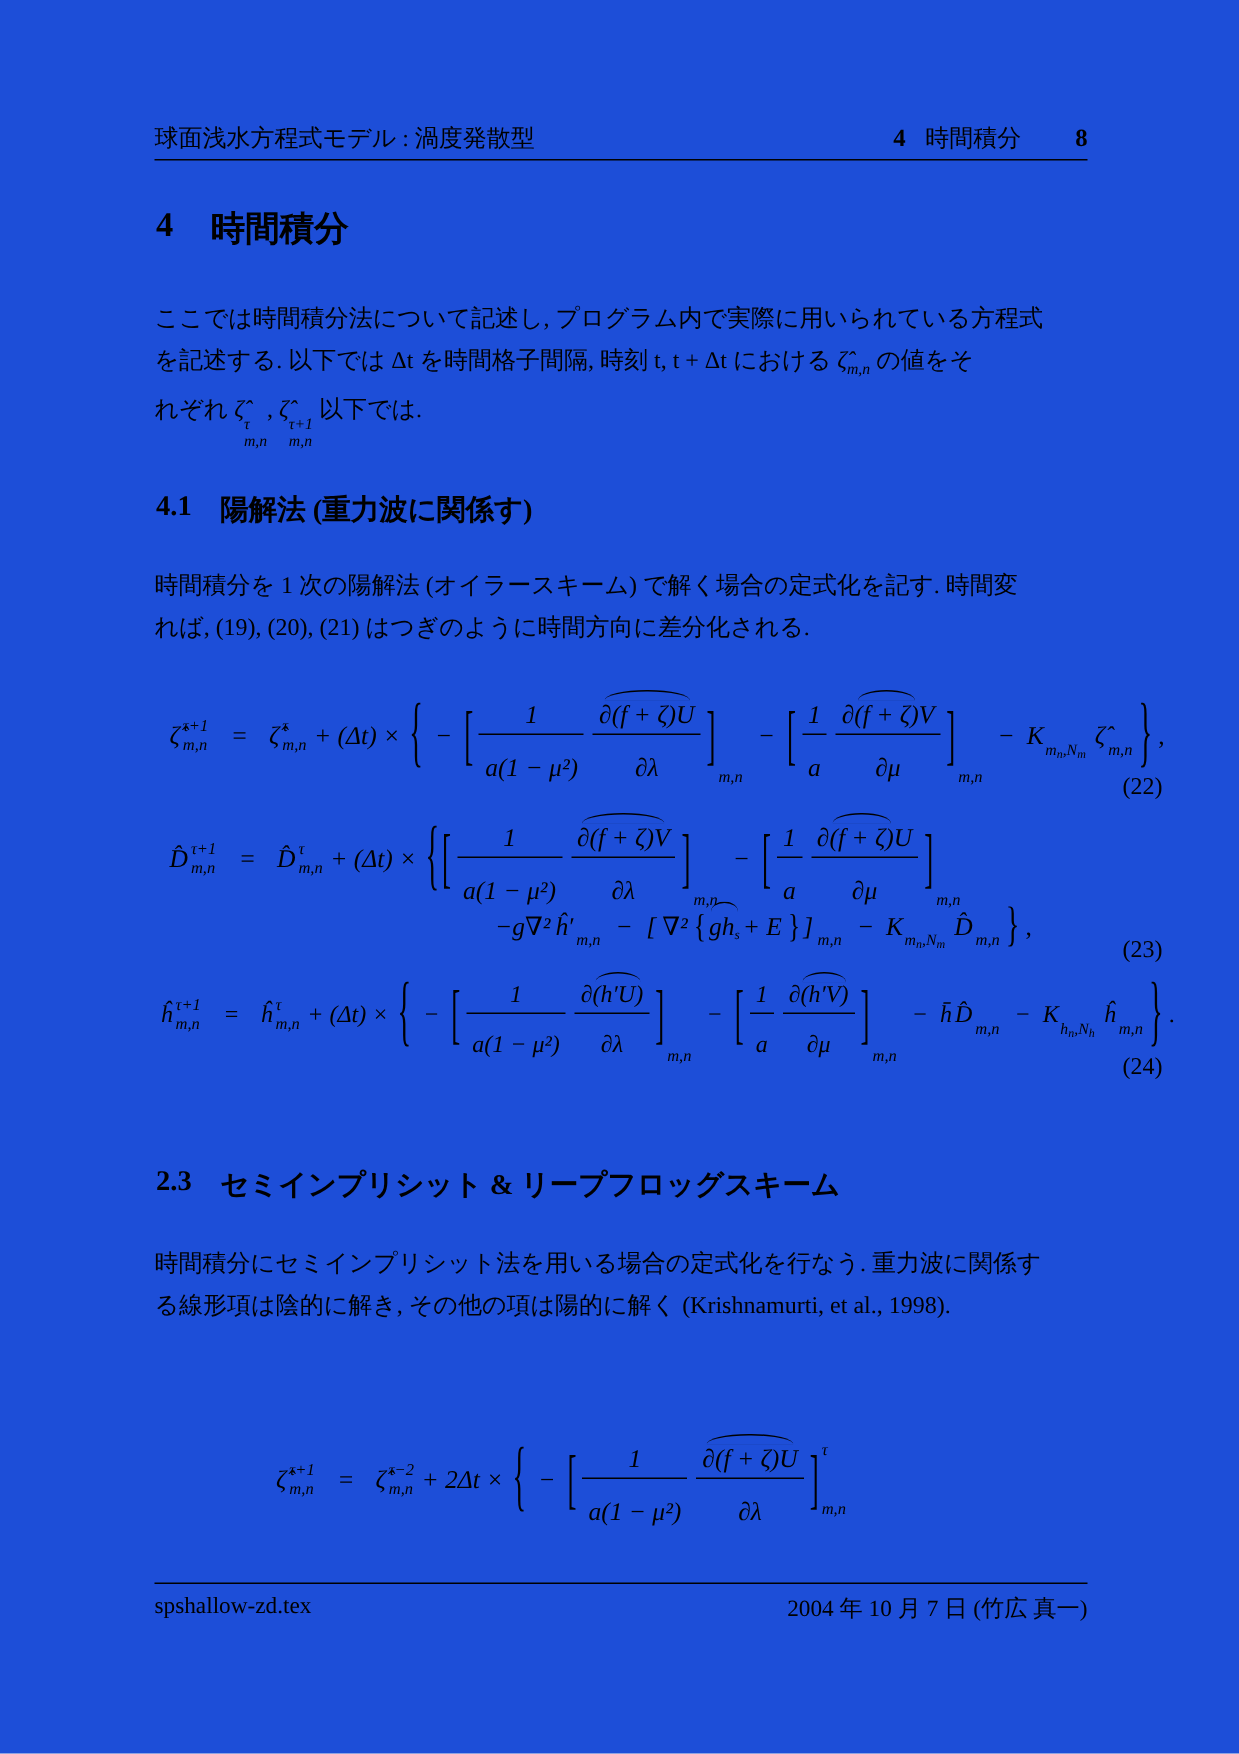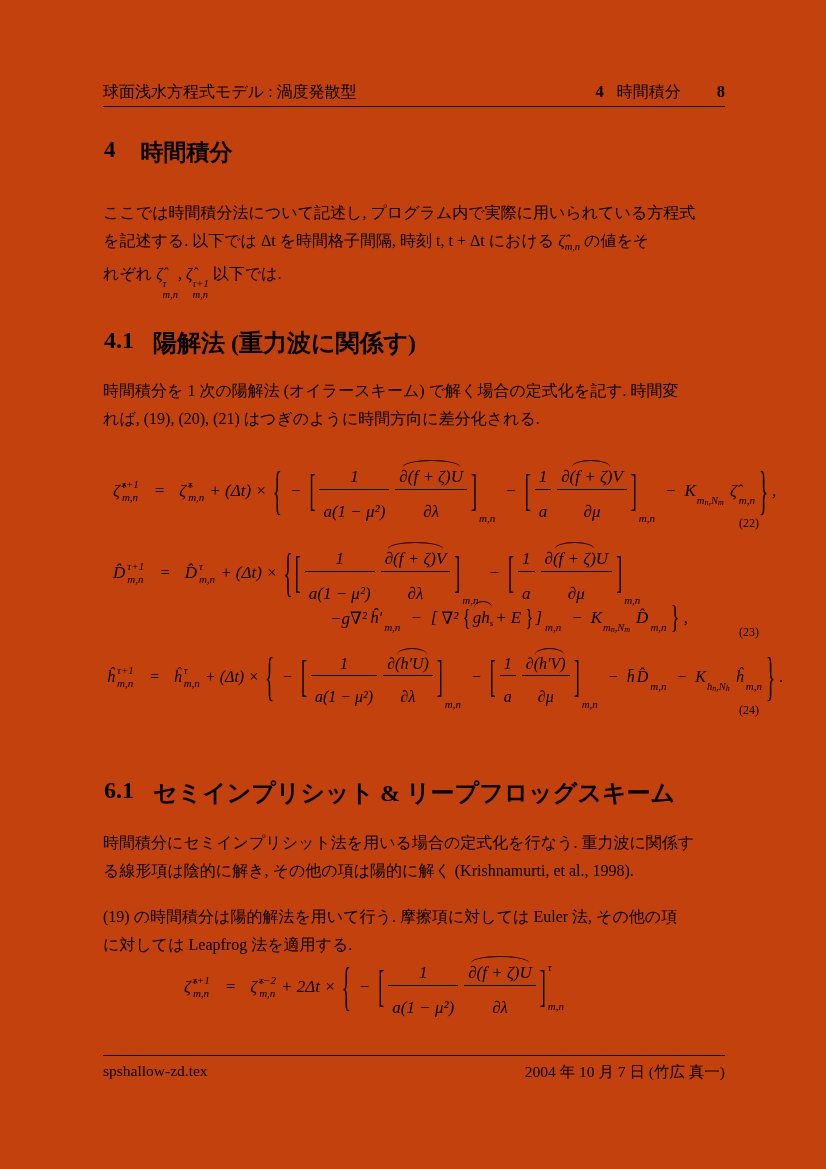--- a/index.html
+++ b/index.html
@@ -1,31 +1,31 @@
 <!DOCTYPE html>
 <html><head>
 <meta charset="utf-8">
 <style>
   html,body{margin:0;padding:0;background:#e8e8e8;}
-  .page{position:relative;width:826px;height:1169px;background:#c2410c;color:#000;
+  .page{position:relative;width:826px;height:1169px;background:#1d4ed8;color:#000;
         font-family:"Liberation Serif","DejaVu Serif",serif;overflow:hidden;margin:0 auto;}
 
   
   .hdr{position:absolute;left:103px;width:622px;top:82px;display:flex;justify-content:space-between;
        align-items:baseline;font-size:16px;}
   .hdr-right{display:flex;align-items:baseline;}
   .hdr-no{font-weight:bold;font-size:16.5px;}
   .hdr-sec{margin-left:13px;}
   .hdr-page{margin-left:36px;font-weight:bold;font-size:16.5px;}
   .rule{position:absolute;left:103px;width:622px;border-top:1.4px solid #000;}
 
   
   .h1{position:absolute;left:104px;top:137px;font-size:23px;font-weight:bold;display:flex;}
   .h1 .no{margin-right:25px;}
-  .h2{position:absolute;left:104px;font-size:24px;font-weight:bold;display:flex;}
+  .h2{position:absolute;left:104px;font-size:19px;font-weight:bold;display:flex;}
   .h2 .no{margin-right:19px;}
 
   
   .para{position:absolute;left:103px;width:640px;font-size:16px;line-height:27.5px;}
   .line{white-space:nowrap;}
 
   
   .im{font-style:italic;font-family:"Liberation Serif",serif;}
   .isub{font-size:10.5px;vertical-align:-4px;font-style:italic;}
   .iss{display:inline-flex;flex-direction:column;align-items:flex-start;font-size:10.5px;
@@ -51,21 +51,21 @@
   .ss{display:inline-flex;flex-direction:column;align-items:flex-start;font-size:11px;
       line-height:1.15;margin:0 2px 0 1px;}
   .ss-tall{height:50px;justify-content:space-between;line-height:1;}
   .ksub{display:inline-flex;align-items:flex-start;font-size:10.5px;align-self:center;
         transform:translateY(9px);margin-right:5px;}
   .ksub .s2{font-size:8px;transform:translateY(3px);}
   .wh{position:relative;display:inline-block;}
   .wh::before{content:"";position:absolute;left:5%;right:5%;top:-0.44em;height:0.36em;
       border-top:1.3px solid #000;border-radius:50% 50% 0 0 / 100% 100% 0 0;}
   .pt{font-style:normal;margin-left:3px;}
-  .eqlabel{position:absolute;right:67px;font-size:12px;font-style:normal;}
+  .eqlabel{position:absolute;right:51px;font-size:16px;font-style:normal;}
   .ssb{font-size:9px;vertical-align:-3px;}
 
   
   .ftr{position:absolute;left:103px;width:622px;top:1062px;display:flex;
        justify-content:space-between;font-size:15.5px;}
 </style>
 </head>
 <body>
 
 <div class="page">
@@ -284,33 +284,29 @@
         <span class="s2">h</span>
       </span>
     <span class="sym">ĥ</span>
     <span class="sub2">m,n</span>
     <span class="bd br">}</span>
     <span class="pt">.</span>
   </div>
   <div class="eqlabel" style="top:703px">(24)</div>
 
   <div class="h2" style="top:777px">
-    <span class="no">6.1</span>
+    <span class="no">2.3</span>
     <span>セミインプリシット &amp; リープフロッグスキーム</span>
   </div>
 
   <div class="para" style="top:829px">
     <div class="line"><span>時間積分にセミインプリシット法を用いる場合の定式化を行なう. 重力波に関係す</span></div>
     <div class="line"><span>る線形項は陰的に解き, その他の項は陽的に解く (Krishnamurti, et al., 1998).</span></div>
   </div>
 
-  <div class="para" style="top:903px">
-    <div class="line"><span>(19) の時間積分は陽的解法を用いて行う. 摩擦項に対しては Euler 法, その他の項</span></div>
-    <div class="line"><span>に対しては Leapfrog 法を適用する.</span></div>
-  </div>
 
   <div class="eq" style="top:957px;left:183px;height:60px">
     <span class="sym">ζ̂</span>
       <span class="ss">
         <span>τ+1</span>
         <span>m,n</span>
       </span>
     <span class="rel">=</span>
     <span class="sym">ζ̂</span>
       <span class="ss">

